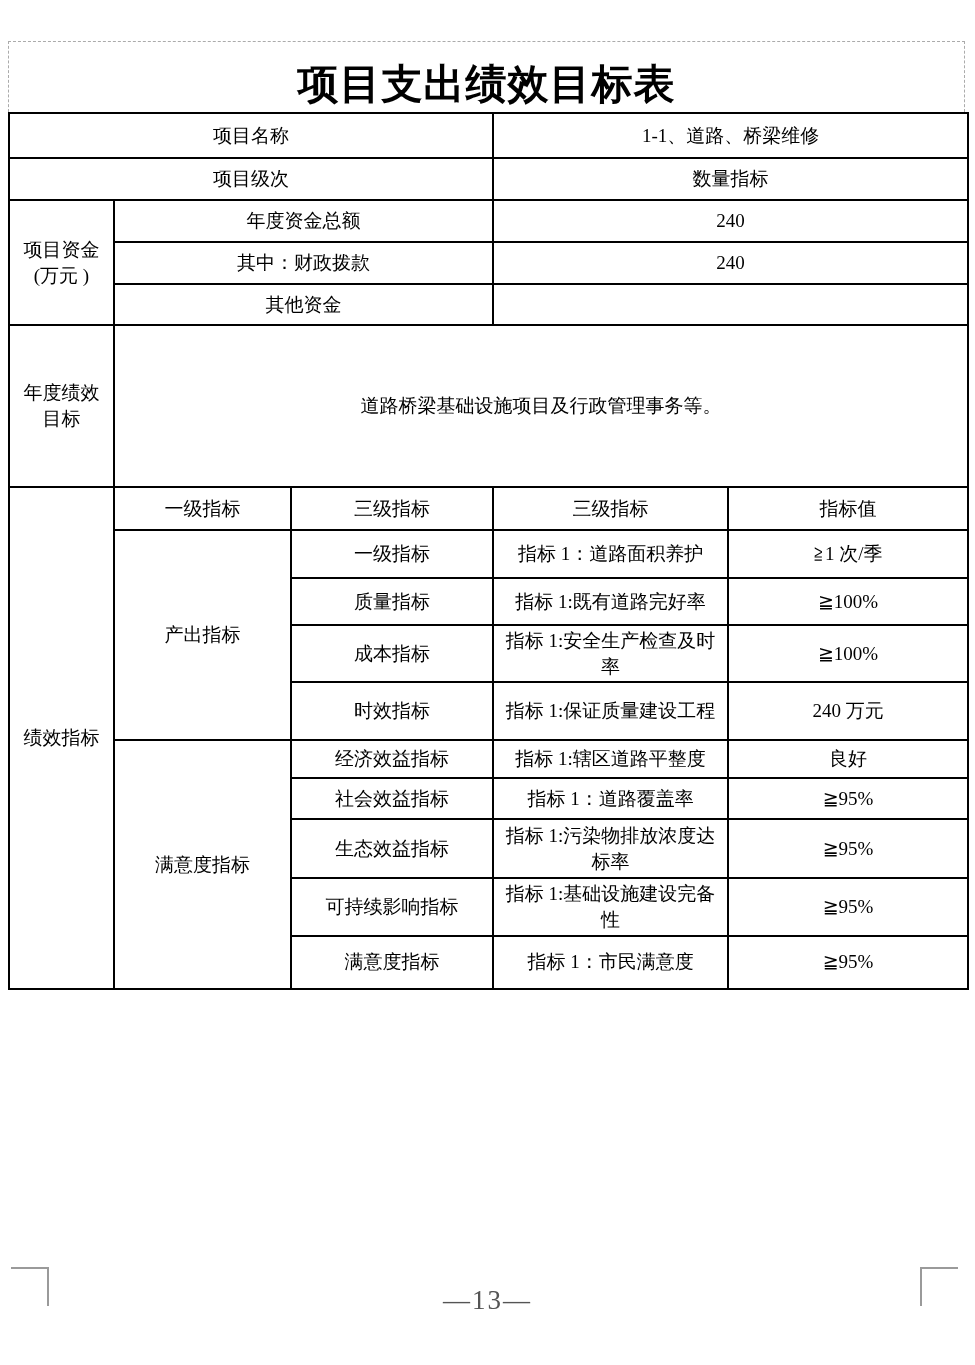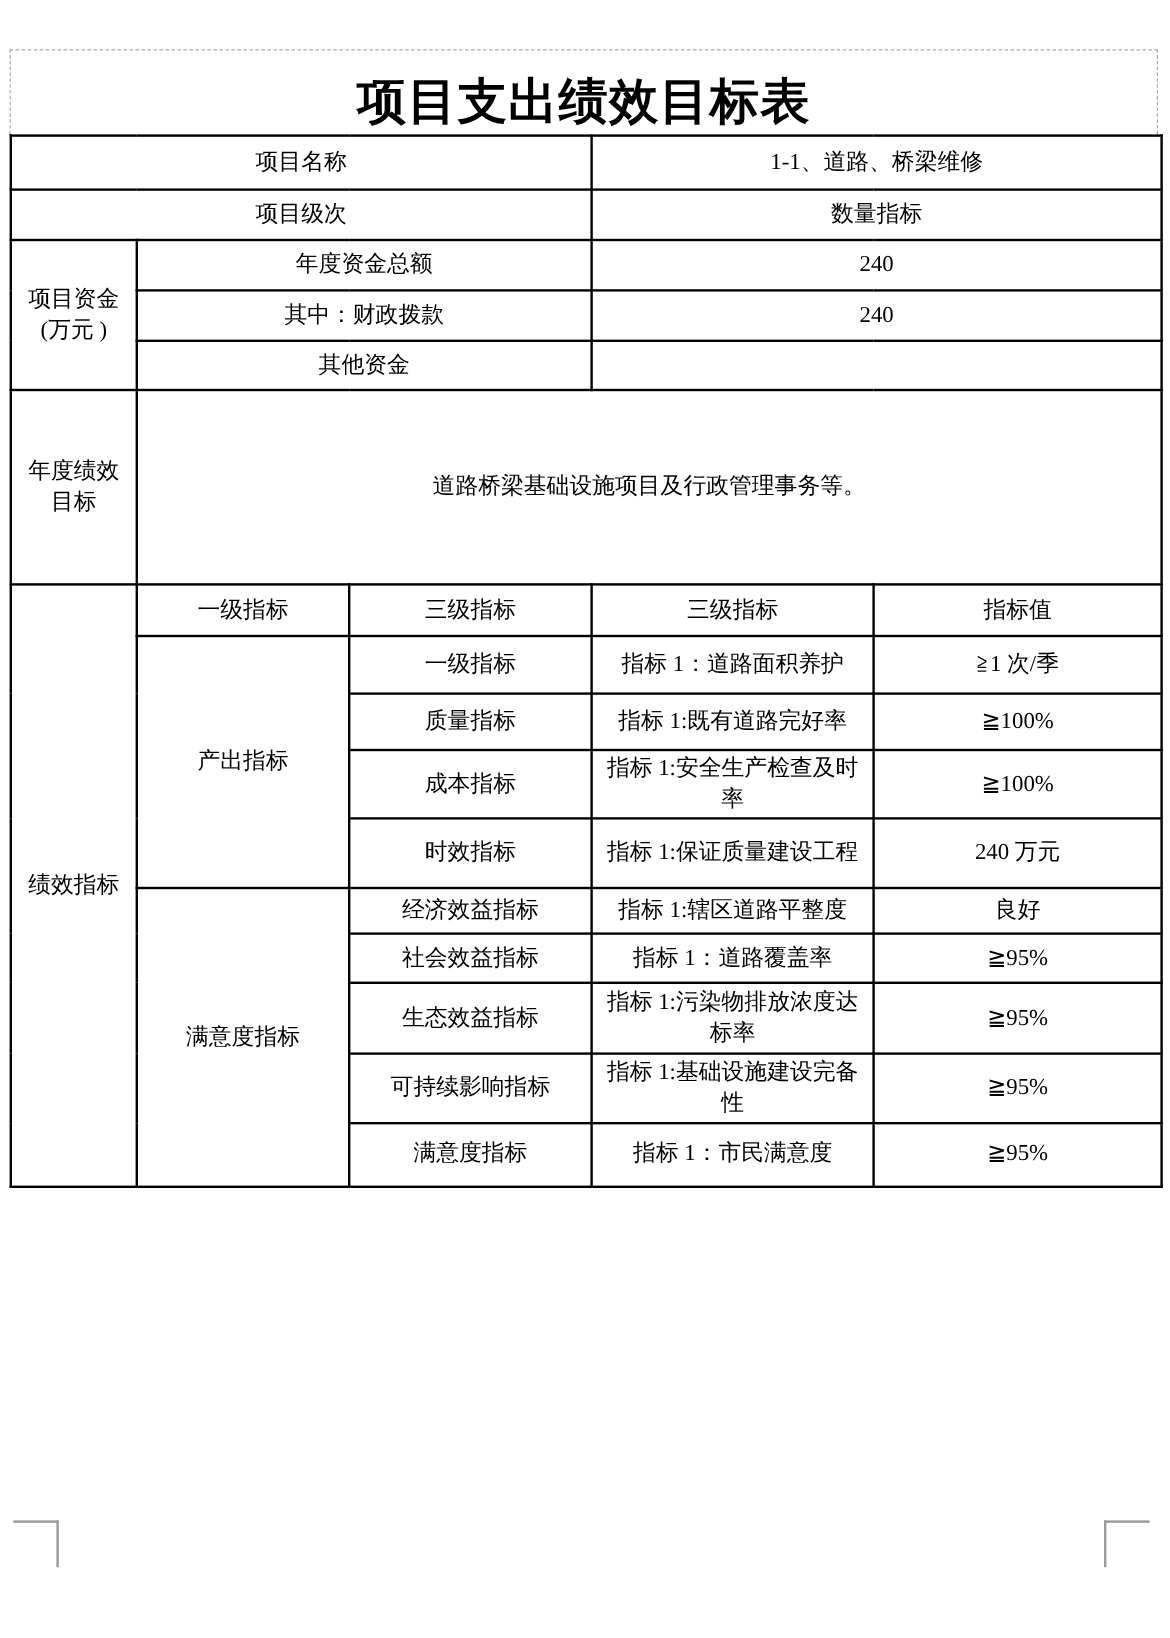--- a/index.html
+++ b/index.html
@@ -166,14 +166,15 @@
       <tr style="height:53px">
         <td>满意度指标</td>
         <td>指标 1：市民满意度</td>
         <td>≧95%</td>
       </tr>
     </tbody>
   </table>
 
   <div class="corner-mark left"></div>
   <div class="corner-mark right"></div>
+  <div class="page-num">—13—</div>
 
 </div>
 
 </body></html>

